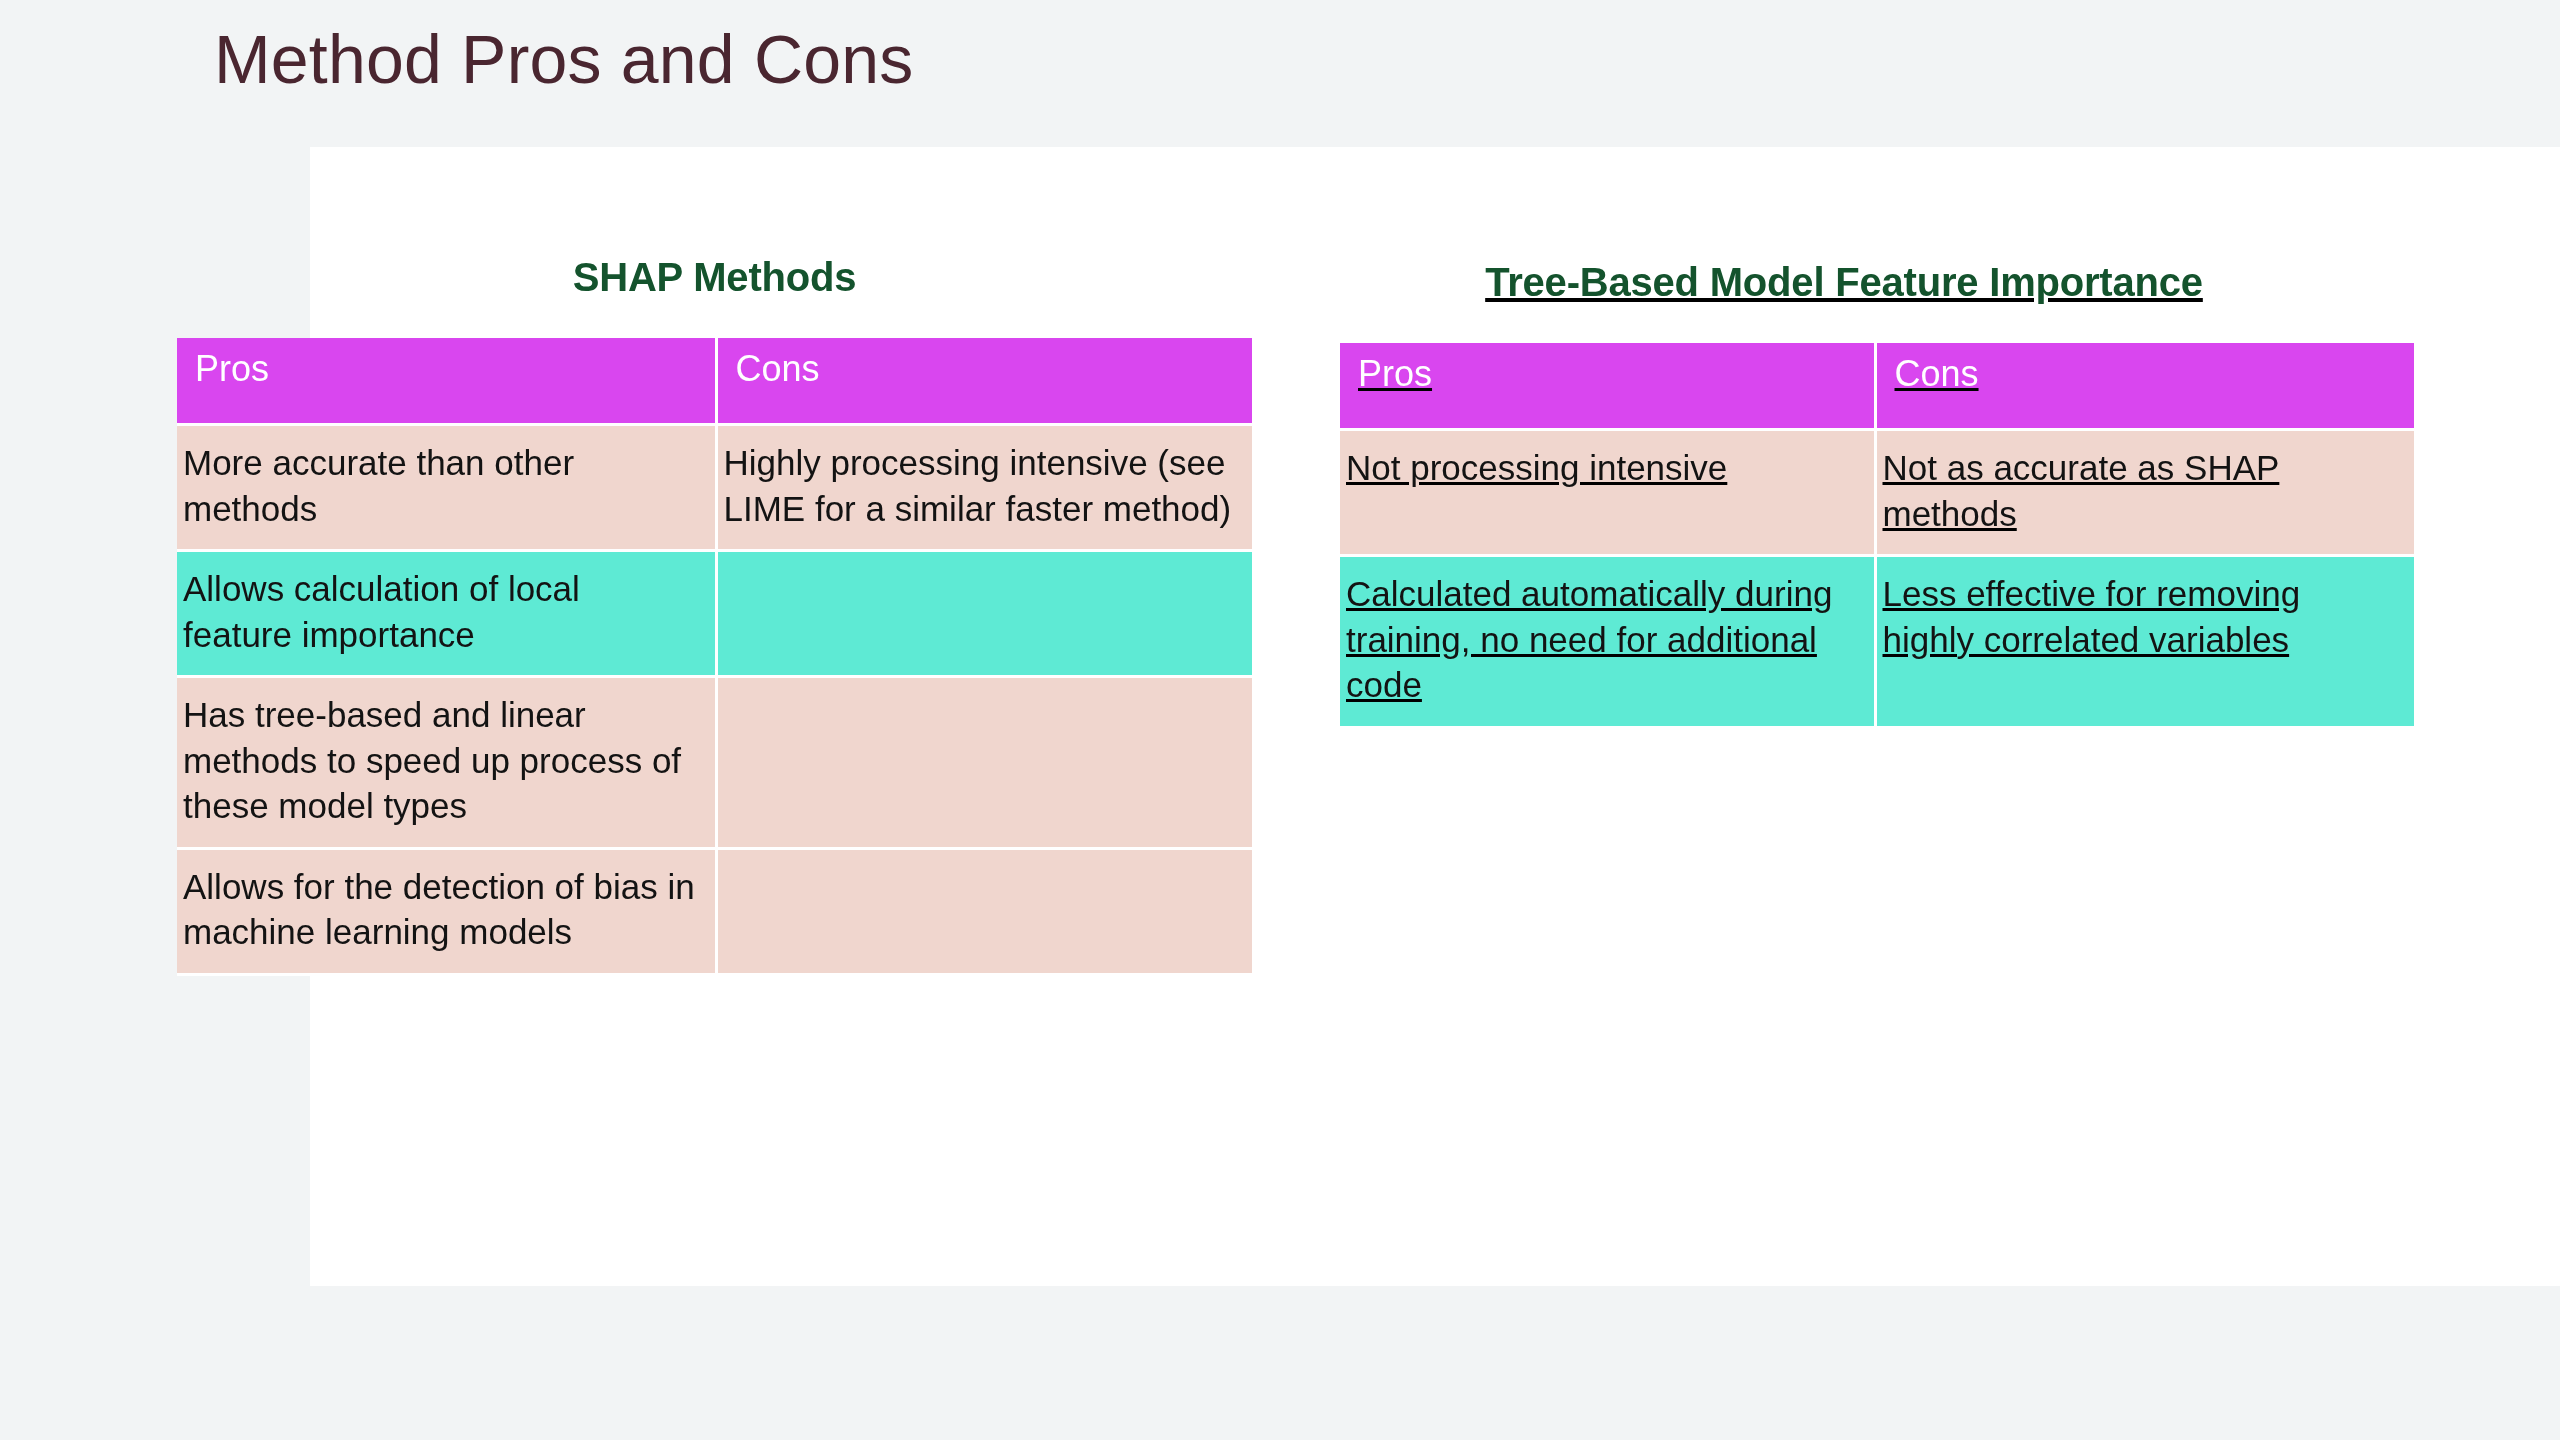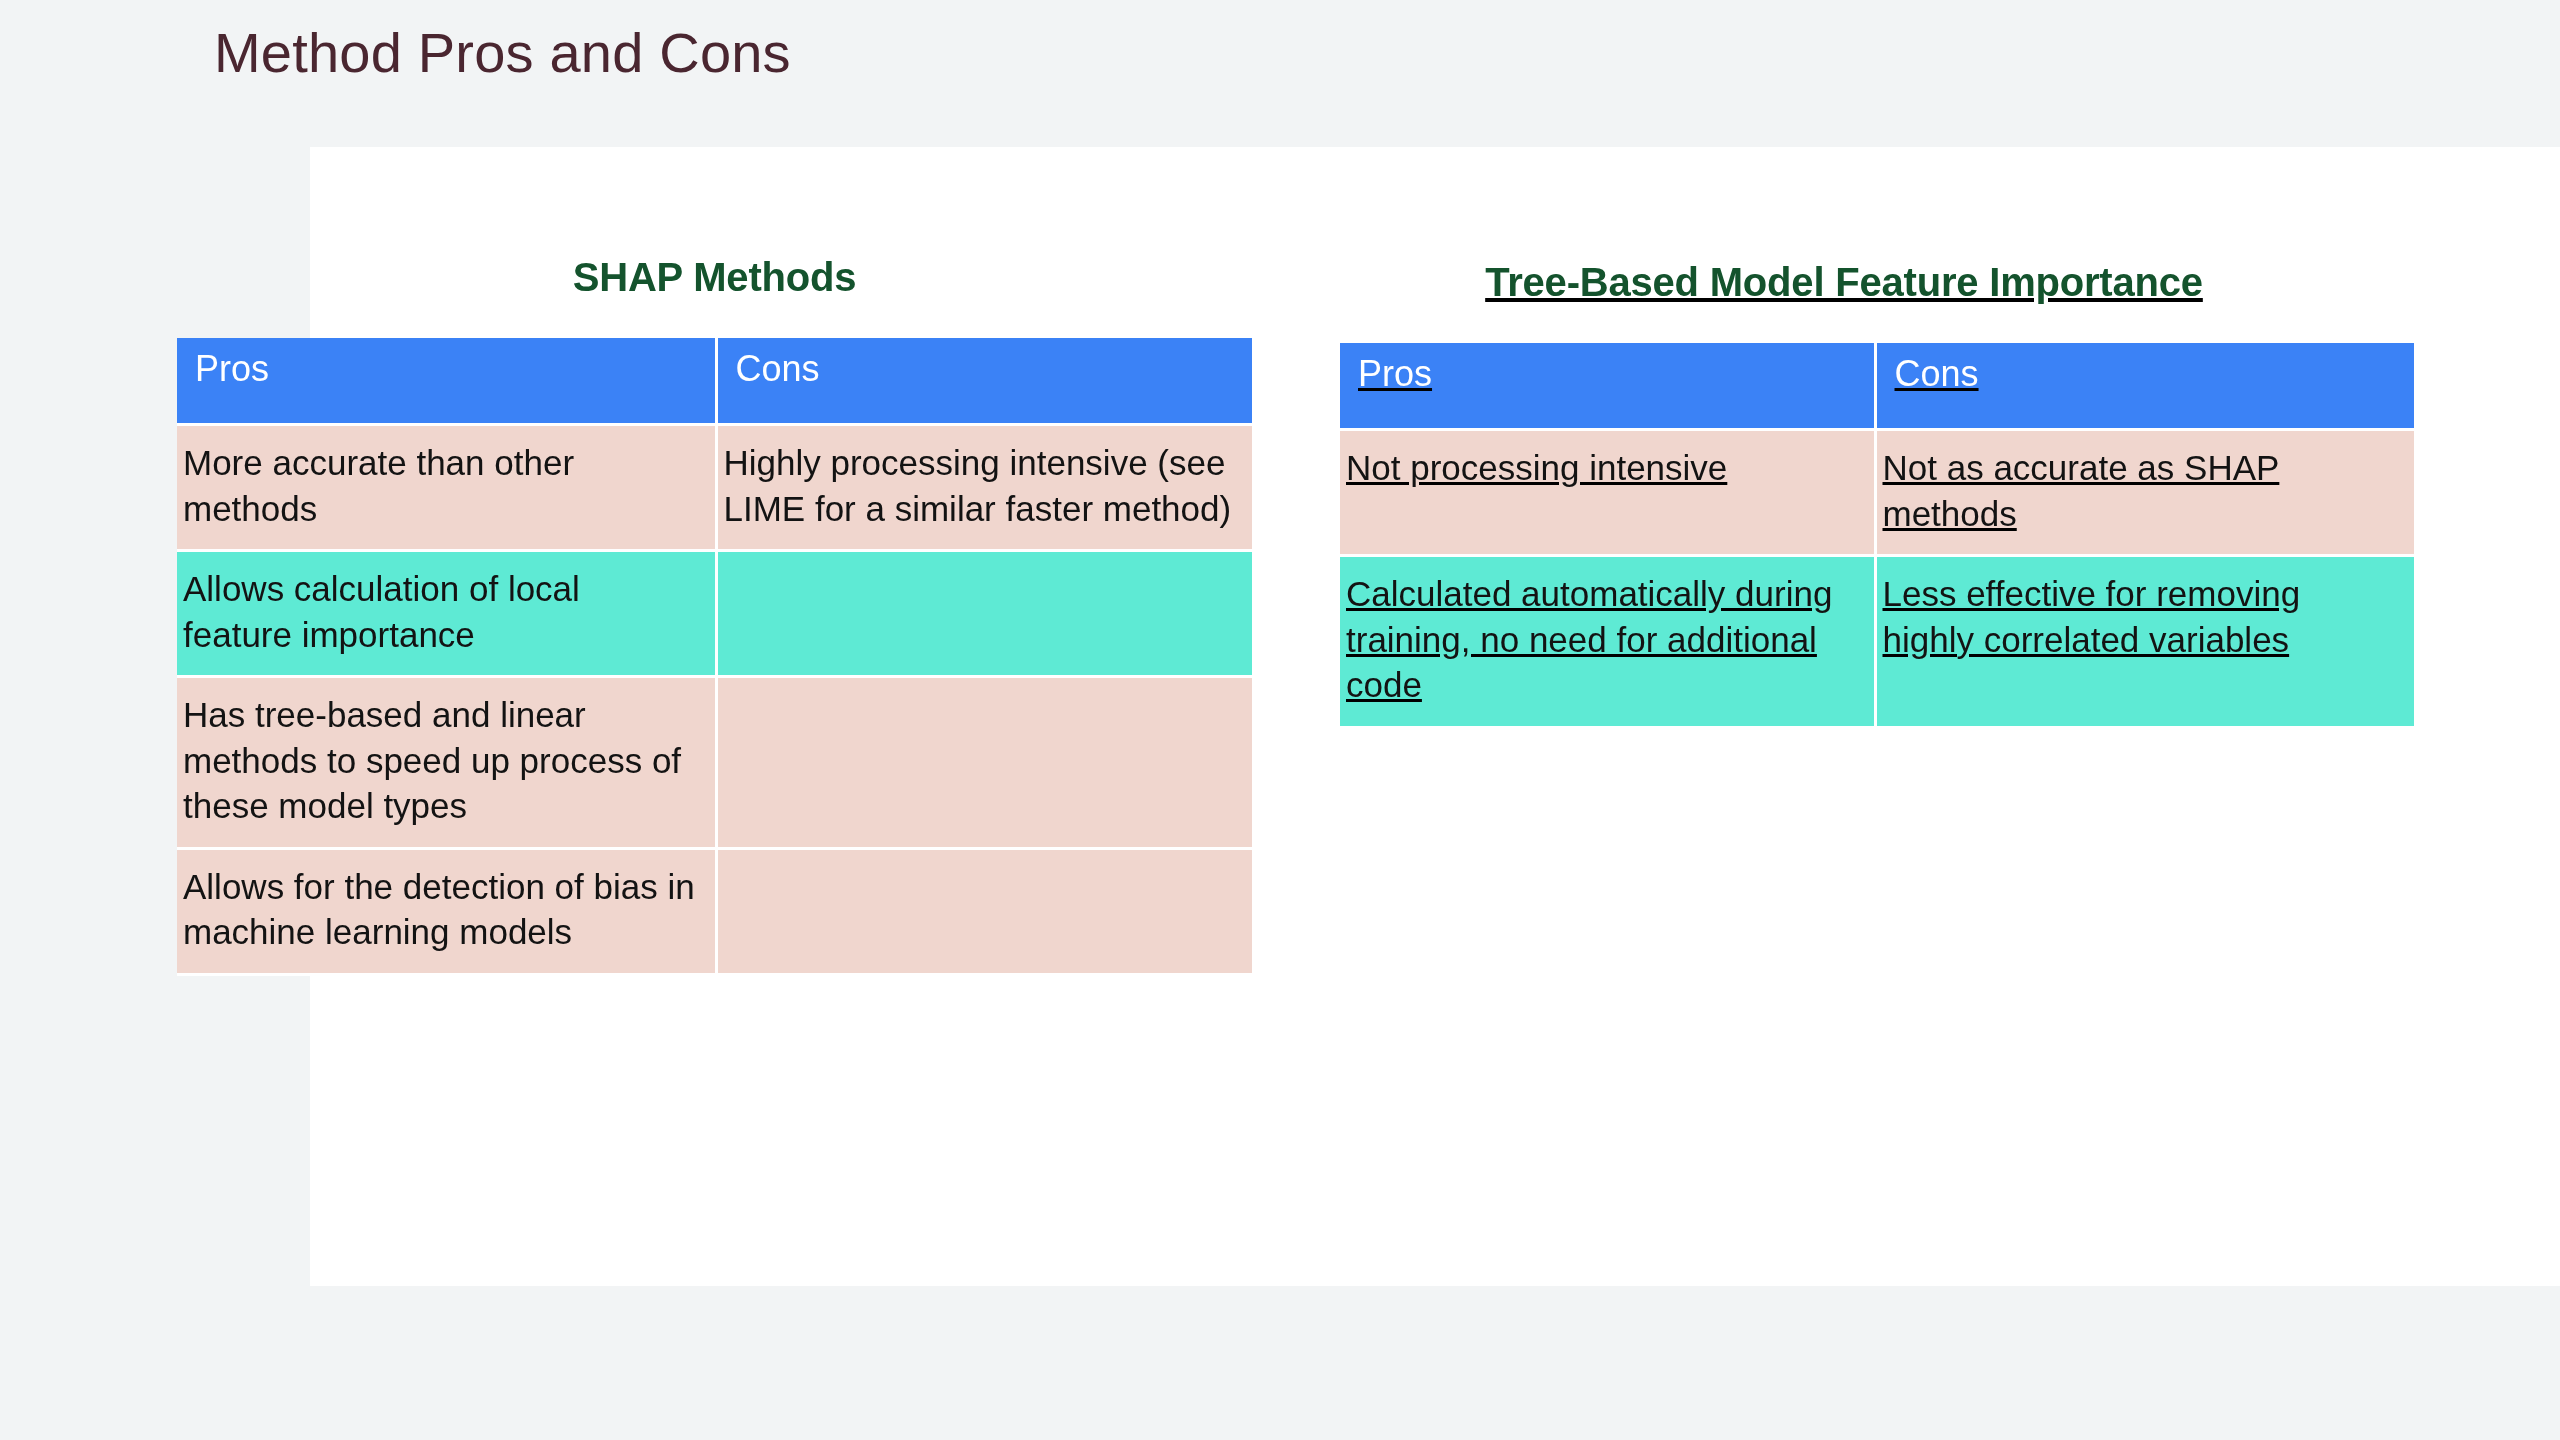--- a/index.html
+++ b/index.html
@@ -30,21 +30,21 @@
     width: 2250px;
     height: 1139px;
     background: #ffffff;
   }
 
   
   #slide-title {
     position: absolute;
     left: 214px;
     top: 24px;
-    font-size: 56px;
+    font-size: 68px;
     line-height: 1.05;
     font-weight: 400;
     color: #4a2630;
     letter-spacing: 0.2px;
     white-space: nowrap;
   }
 
   
   .table-block {
     position: absolute;
@@ -76,21 +76,21 @@
     font-size: 35px;
     line-height: 1.30;
     color: #131313;
     border-right: 3px solid #ffffff;
     border-bottom: 3px solid #ffffff;
   }
   table.pc-table th:last-child,
   table.pc-table td:last-child { border-right: none; }
 
   table.pc-table thead th {
-    background: #3b82f6;
+    background: #d946ef;
     color: #ffffff;
     font-weight: 400;
     font-size: 36px;
     padding: 10px 18px 27px 18px;
     height: 48px;
     line-height: 1.15;
   }
 
   tr.band-dark  td { background: #f0d6ce; }
   tr.band-light td { background: #5eead4; }

